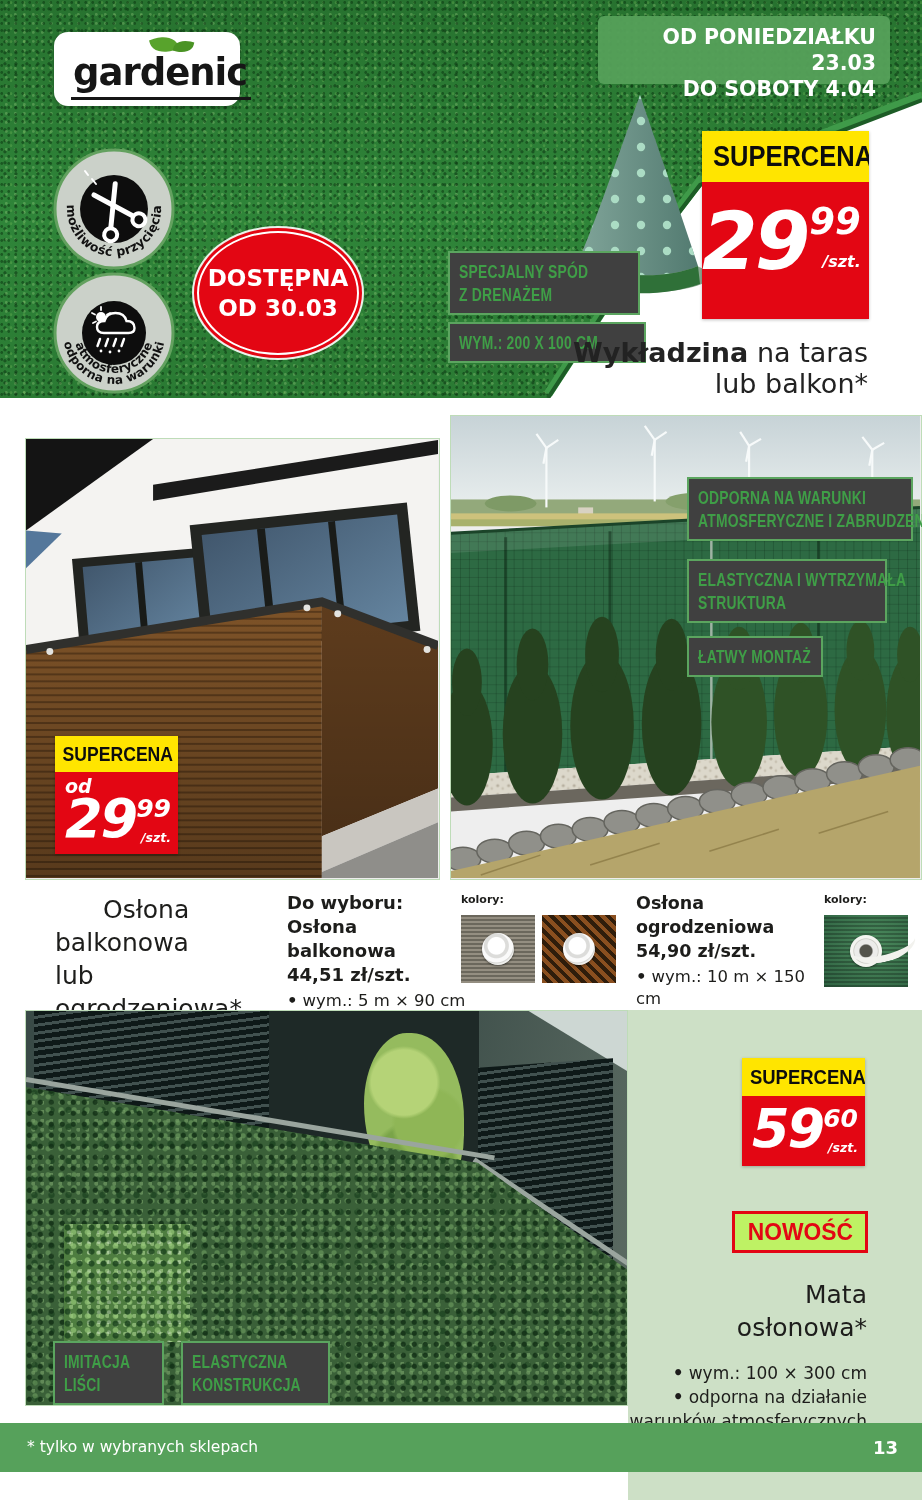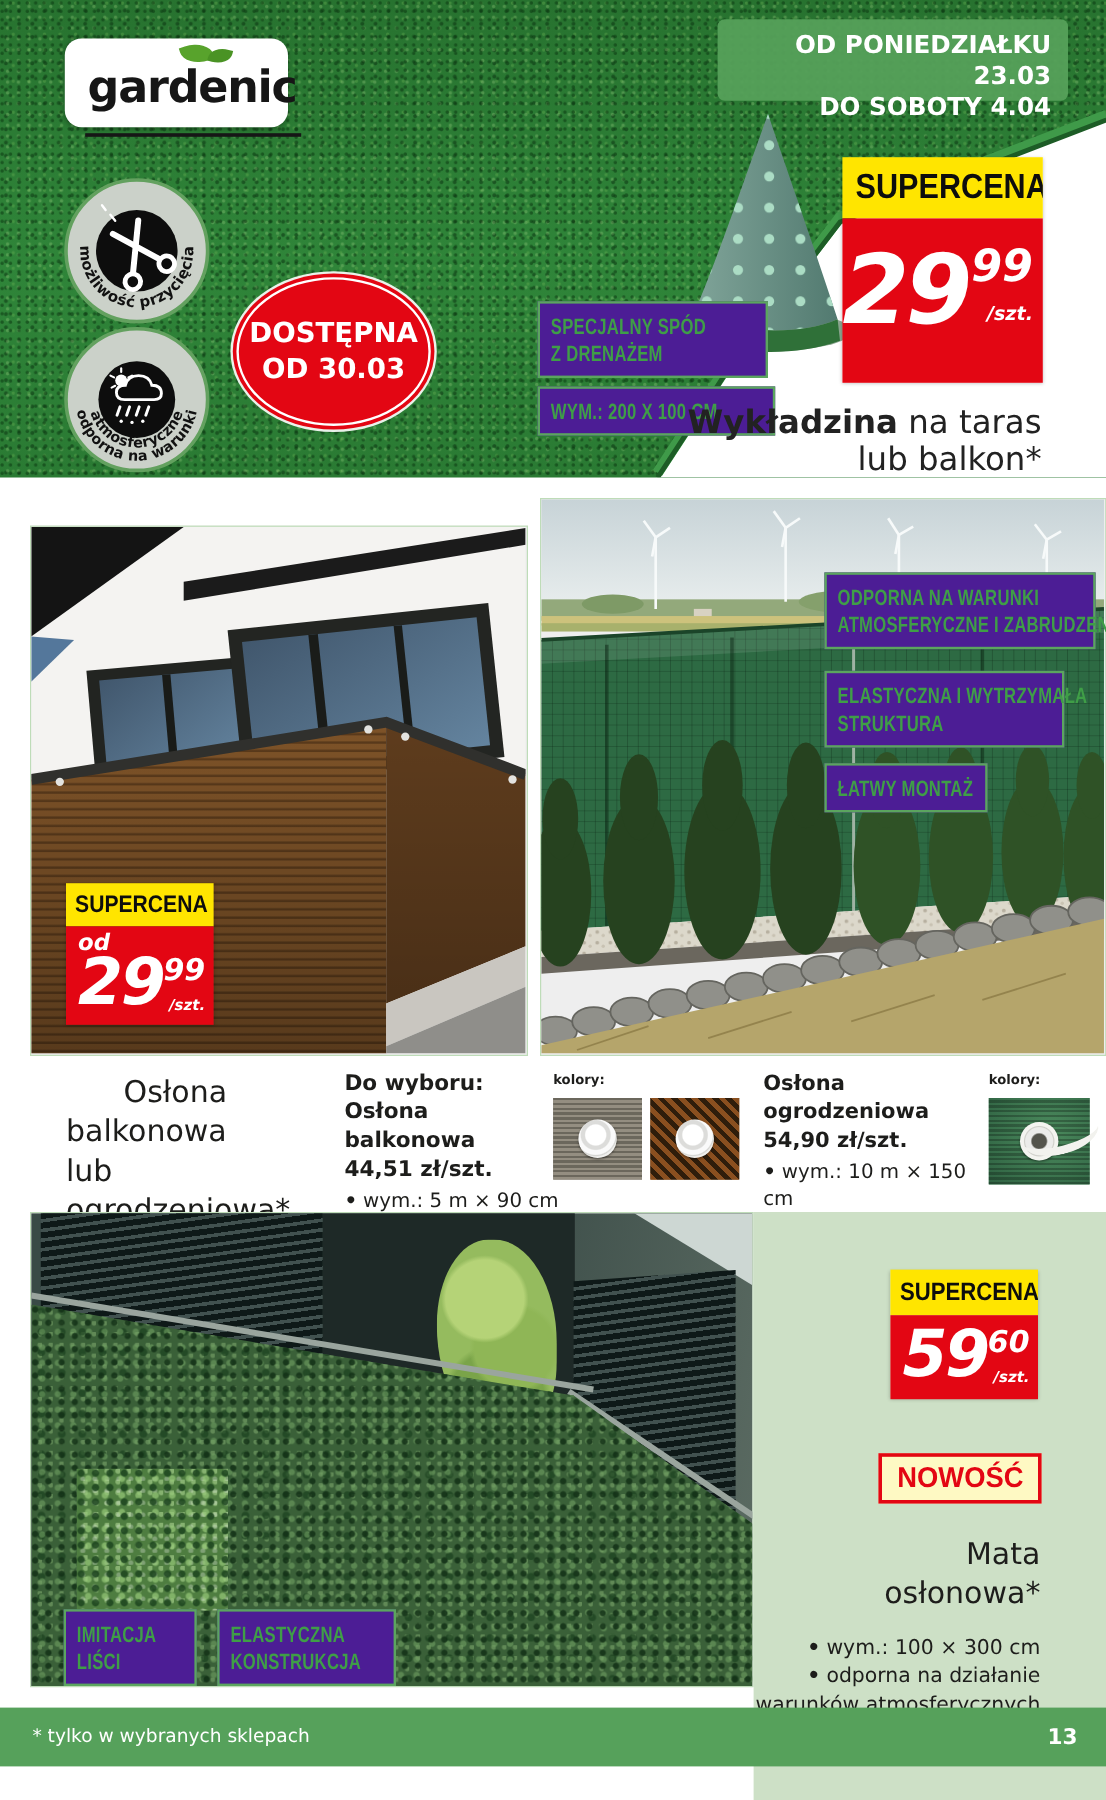--- a/index.html
+++ b/index.html
@@ -14,35 +14,35 @@
       radial-gradient(circle at 25% 35%, rgba(10,55,16,.55) 1px, transparent 1.8px),
       radial-gradient(circle at 70% 60%, rgba(185,230,150,.26) 1px, transparent 1.8px),
       radial-gradient(circle at 45% 80%, rgba(8,45,14,.5) 1.2px, transparent 2px),
       radial-gradient(circle at 85% 20%, rgba(120,190,90,.3) 1px, transparent 1.7px),
       linear-gradient(180deg,#27722f 0%,#2f8539 55%,#2a7a33 100%);
     background-size:7px 7px,9px 9px,11px 11px,13px 13px,100% 100%;}
   .turfsvg{position:absolute;left:450px;top:60px;width:472px;height:338px;}
   .logo{position:absolute;left:54px;top:32px;width:186px;height:74px;background:#fff;
         border-radius:14px;box-shadow:0 1px 4px rgba(0,0,0,.3);}
   .logo-text{position:absolute;left:17px;top:21px;font-size:37px;font-weight:bold;color:#161616;
-        letter-spacing:-1px;border-bottom:3px solid #161616;padding:0 4px 17px 2px;line-height:1.1;}
+        letter-spacing:-1px;border-bottom:3px solid #161616;padding:0 4px 3px 2px;line-height:1.1;}
   .leaf{position:absolute;background:#58a32c;}
   .leaf1{left:97px;top:4px;width:26px;height:17px;border-radius:0 80% 0 80%;transform:rotate(-18deg);}
   .leaf2{left:120px;top:8px;width:19px;height:13px;border-radius:80% 0 80% 0;transform:rotate(14deg);background:#4a9324;}
   .date-banner{position:absolute;left:598px;top:16px;width:292px;height:68px;border-radius:6px;
         background:rgba(85,160,90,.95);color:#fff;font-weight:bold;font-size:20.5px;line-height:26px;
         text-align:right;padding:8px 14px 0 0;box-sizing:border-box;}
   .roundbadge{position:absolute;width:124px;height:124px;}
   .badge-cut{left:52px;top:147px;}
   .badge-weather{left:52px;top:271px;}
   .oval{position:absolute;left:197px;top:231px;width:162px;height:124px;background:#e30613;
         border:2px solid #fff;border-radius:50%;box-shadow:0 0 0 3px #e30613,0 0 0 5px rgba(255,255,255,.9);
         display:flex;flex-direction:column;align-items:center;justify-content:center;
         color:#fff;font-weight:bold;font-size:23px;line-height:30px;box-sizing:border-box;}
-  .gbox{position:absolute;background:#4c1d95;border:2px solid #5ba55f;color:#3f9e47;
+  .gbox{position:absolute;background:#404040;border:2px solid #5ba55f;color:#3f9e47;
         font-family:"Liberation Sans",sans-serif;font-weight:bold;font-size:18.5px;line-height:1.25;
         padding:7px 9px;box-sizing:border-box;}
   .gbox .cnd{display:block;transform:scaleX(.75);transform-origin:left center;white-space:nowrap;letter-spacing:.3px;}
   .feat-drain{left:448px;top:251px;width:192px;}
   .feat-dim{left:448px;top:322px;width:198px;}
 
   
   .pricebox{position:absolute;box-shadow:0 1px 3px rgba(0,0,0,.25);}
   .pb-label{background:#ffe500;color:#0d0d0d;text-align:center;font-weight:bold;
         font-family:"Liberation Sans",sans-serif;overflow:hidden;}
@@ -138,21 +138,21 @@
   .hedge{position:absolute;inset:0;clip-path:polygon(0 76px,200px 110px,452px 152px,603px 260px,603px 396px,0 396px);}
   .inset-leaves{left:64px;top:1224px;width:126px;height:118px;position:absolute;
       background-color:#4e7d40;background-image:
       radial-gradient(circle at 30% 30%, rgba(28,68,30,.85) 2.4px, transparent 3.6px),
       radial-gradient(circle at 68% 58%, rgba(150,200,120,.7) 2.2px, transparent 3.4px),
       radial-gradient(circle at 50% 84%, rgba(255,255,255,.28) 1.6px, transparent 2.6px),
       radial-gradient(circle at 82% 20%, rgba(190,230,160,.5) 1.8px, transparent 2.8px);
       background-size:12px 12px,14px 14px,10px 10px,9px 9px;}
   .bfeat0{left:53px;top:1341px;width:111px;}
   .bfeat1{left:181px;top:1341px;width:149px;}
-  .nowosc{position:absolute;left:732px;top:1211px;width:136px;height:42px;background:#fef9c3;
+  .nowosc{position:absolute;left:732px;top:1211px;width:136px;height:42px;background:#bef264;
       border:3px solid #e30613;box-sizing:border-box;color:#e30613;font-weight:bold;font-size:24px;
       line-height:35px;text-align:center;font-family:"Liberation Sans",sans-serif;}
   .nowosc span{display:inline-block;transform:scaleX(.95);}
   .mata-desc{position:absolute;right:55px;top:1278px;width:240px;text-align:right;}
   .mata-desc .d-title{font-size:25px;}
   .mata-desc .bullets{margin-top:17px;font-size:17px;line-height:24px;}
 
   
   .footer{position:absolute;left:0;top:1423px;width:922px;height:49px;background:#56a15b;z-index:10;}
   .foot-note{position:absolute;left:27px;top:0;line-height:49px;color:#fff;font-size:15.5px;}

